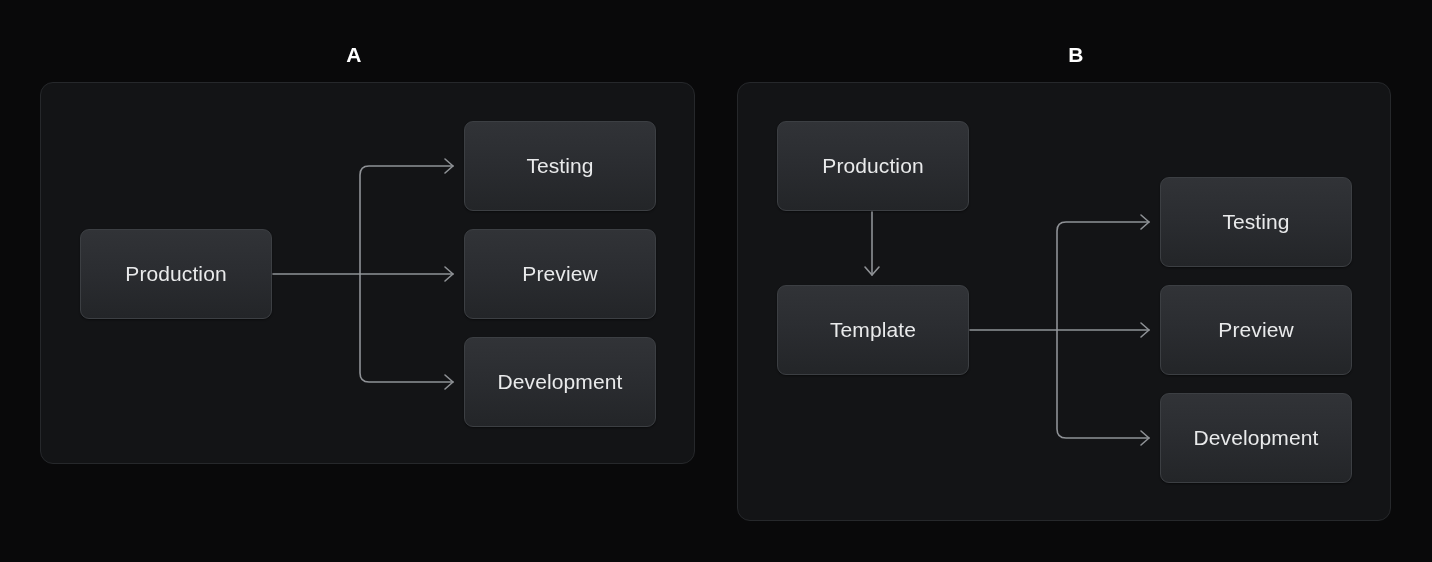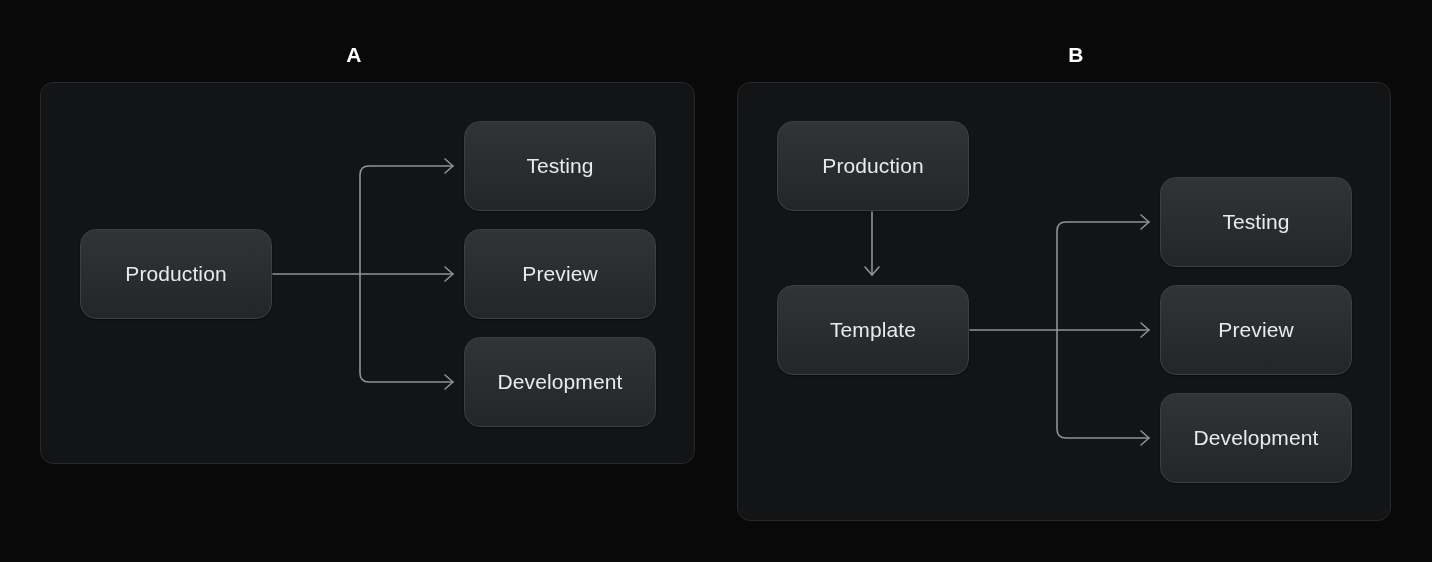--- a/index.html
+++ b/index.html
@@ -38,21 +38,21 @@
     background: #131416;
     border: 1px solid #26282b;
     border-radius: 13px;
     box-sizing: border-box;
   }
 
   
   .node {
     position: absolute;
     box-sizing: border-box;
-    border-radius: 16px;
+    border-radius: 9px;
     border: 1px solid #3c3f43;
     background: linear-gradient(180deg, #313337 0%, #2b2d31 45%, #232528 100%);
     display: flex;
     align-items: center;
     justify-content: center;
     color: #e9eaeb;
     font-size: 21px;
     font-weight: 400;
     letter-spacing: 0.1px;
     white-space: nowrap;

